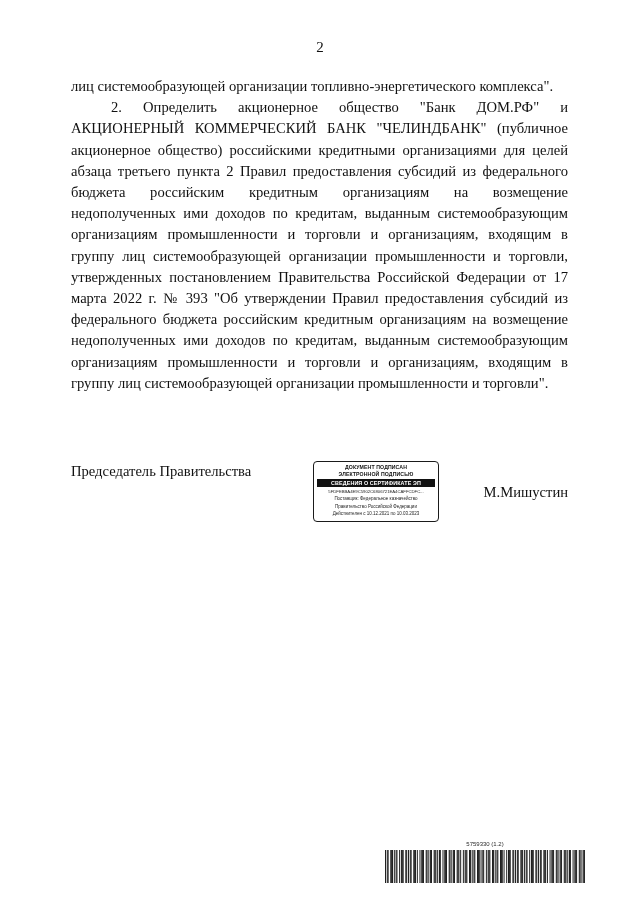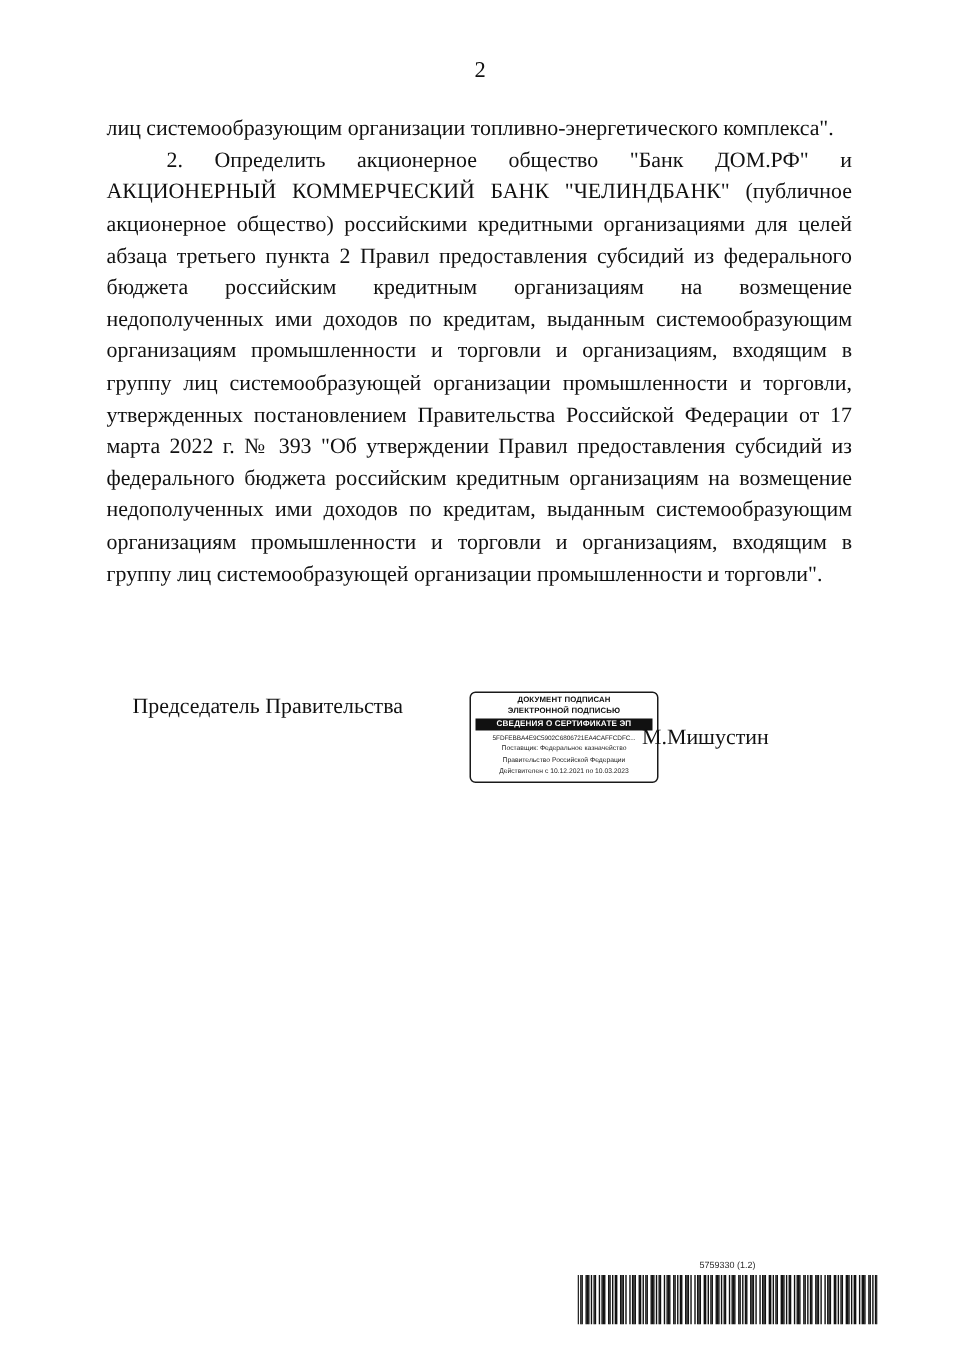--- a/index.html
+++ b/index.html
@@ -53,30 +53,29 @@
     left: 71px;
     top: 461px;
     width: 497px;
     height: 70px;
   }
   .sig-title {
     position: absolute;
     left: 0;
     top: 0;
     width: 215px;
-    text-align: center;
     font-size: 14.6px;
     line-height: 21px;
   }
   .sig-name {
     position: absolute;
     right: 0;
     top: 21px;
     width: 140px;
-    text-align: left;
+    text-align: right;
     font-size: 14.6px;
     line-height: 21px;
   }
   .e-sign-stamp {
     position: absolute;
     left: 242px;
     top: 0px;
     width: 126px;
     height: 61px;
     border: 1.2px solid #1a1a1a;
@@ -142,21 +141,21 @@
   }
 </style>
 </head>
 <body>
 
 <div class="page">
 
   <div class="page-number">2</div>
 
   <div class="body-text">
-    <p class="para">лиц системообразующим организации топливно-энергетического комплекса".</p>
+    <p class="para">лиц системообразующей организации топливно-энергетического комплекса".</p>
     <p class="para indent">2. Определить акционерное общество "Банк ДОМ.РФ" и АКЦИОНЕРНЫЙ КОММЕРЧЕСКИЙ БАНК "ЧЕЛИНДБАНК" (публичное акционерное общество) российскими кредитными организациями для целей абзаца третьего пункта 2 Правил предоставления субсидий из федерального бюджета российским кредитным организациям на возмещение недополученных ими доходов по кредитам, выданным системообразующим организациям промышленности и торговли и организациям, входящим в группу лиц системообразующей организации промышленности и торговли, утвержденных постановлением Правительства Российской Федерации от 17 марта 2022 г. № 393 "Об утверждении Правил предоставления субсидий из федерального бюджета российским кредитным организациям на возмещение недополученных ими доходов по кредитам, выданным системообразующим организациям промышленности и торговли и организациям, входящим в группу лиц системообразующей организации промышленности и торговли".</p>
   </div>
 
   <div class="signature-block">
 
     <div class="sig-title">
       <div>Председатель Правительства</div>
     </div>
 
     <div class="e-sign-stamp">

